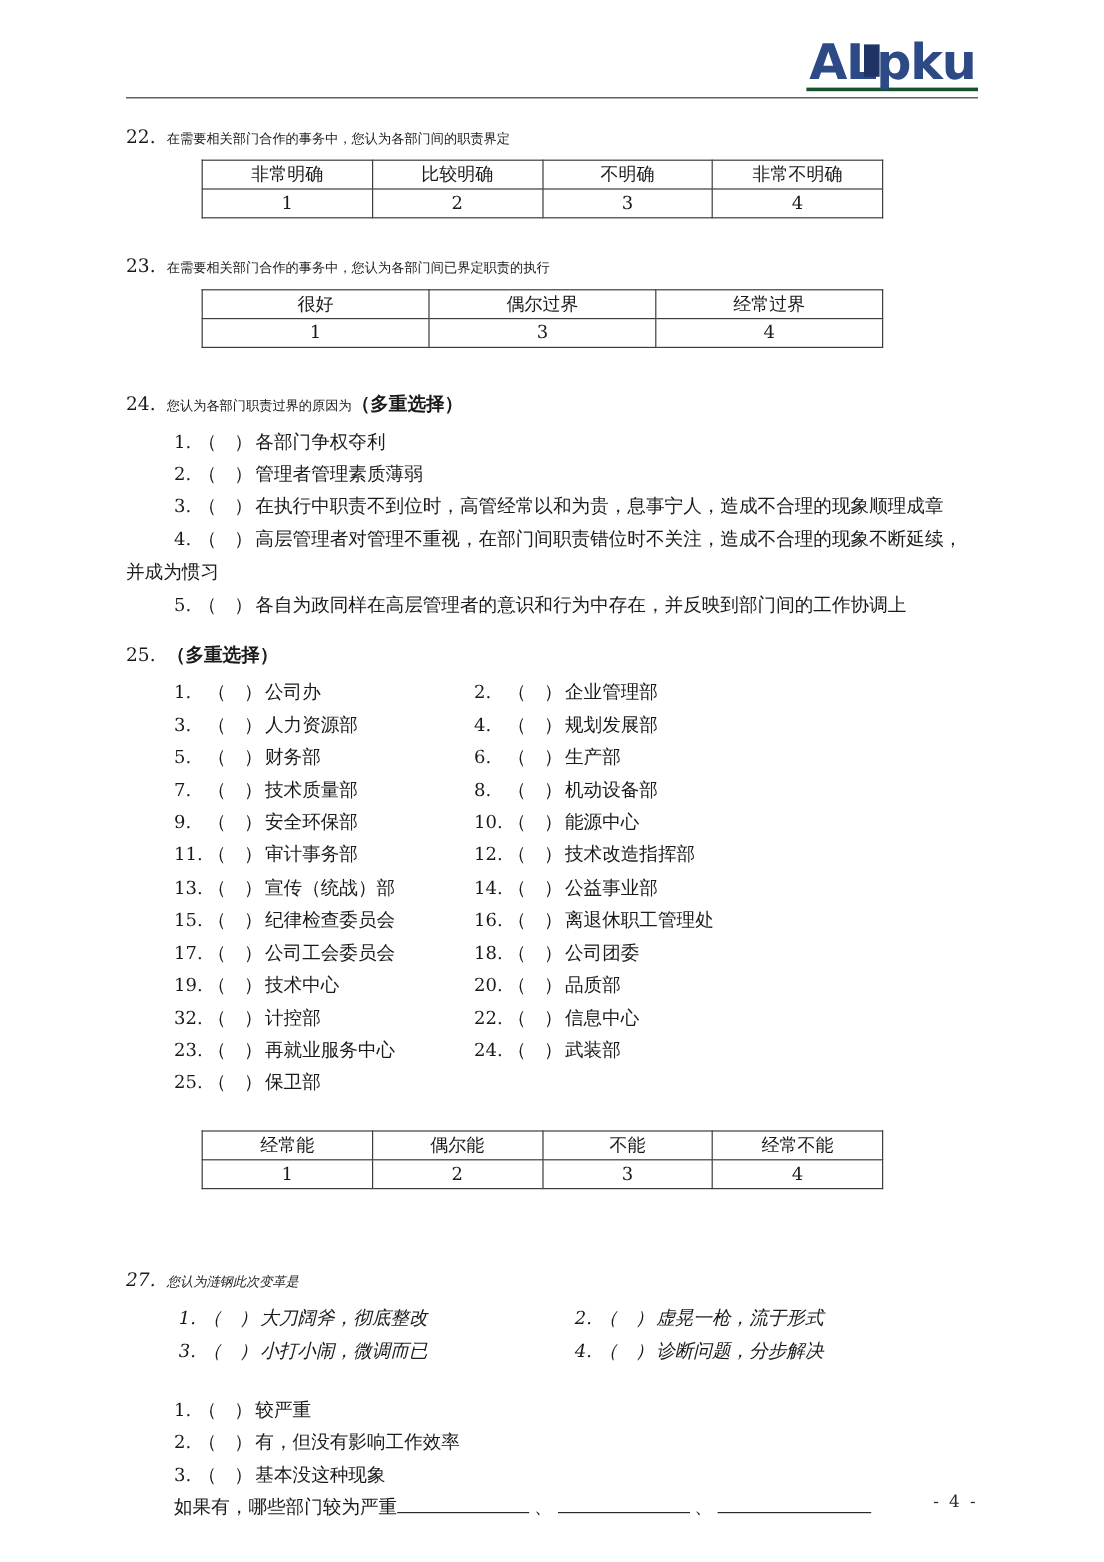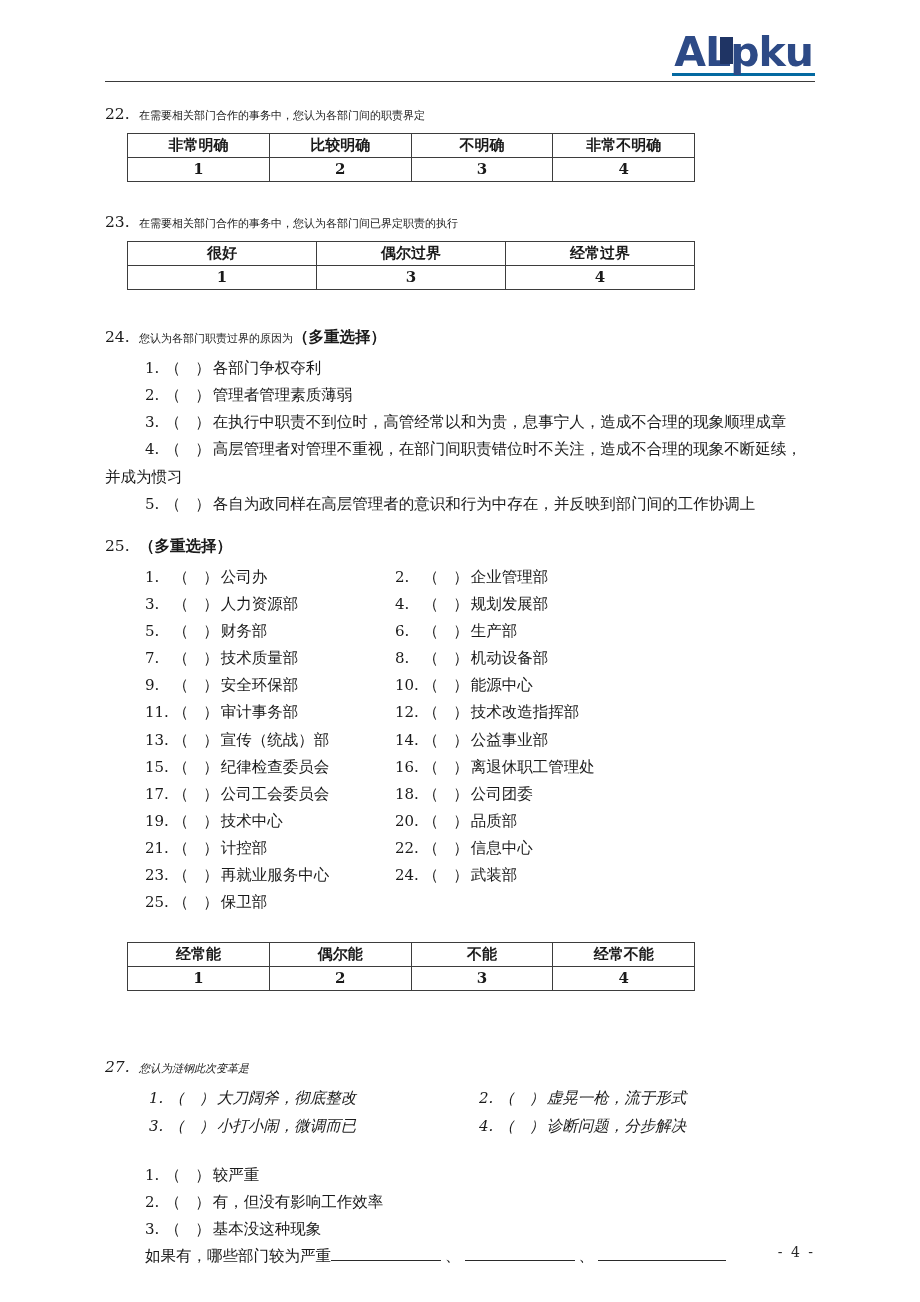--- a/index.html
+++ b/index.html
@@ -37,21 +37,21 @@
     align-items: flex-end;
     gap: 0px;
   }
   .logo-text {
     font-family: "DejaVu Sans", "Liberation Sans", sans-serif;
     font-size: 41px;
     font-weight: 600;
     letter-spacing: -1px;
     color: #2d4a86;
     line-height: 0.95;
-    border-bottom: 3px solid #0369a1;
+    border-bottom: 3px solid #14532d;
     padding: 0 2px 1px 2px;
     position: relative;
   }
   .logo-block {
     position: absolute;
     left: 48px;
     top: 1px;
     width: 13px;
     height: 27px;
     background: #1f3464;
@@ -81,25 +81,24 @@
     flex: 0 0 34px;
     font-family: "DejaVu Serif", "Liberation Serif", serif;
     font-size: 15.5px;
   }
   .q-text { font-size: 11px; }
   .q-bold { font-weight: bold; }
 
   
   .scale-table {
     border-collapse: collapse;
-    margin: 7px 0 0 22px;
+    margin: 7px 0 0 63px;
     width: 568px;
     table-layout: fixed;
     background: #fff;
-    font-weight: bold;
   }
   .scale-table td {
     border: 1px solid #3d3d3d;
     text-align: center;
     font-size: 15px;
     height: 23px;
     line-height: 23px;
     padding: 0;
   }
   .scale-table .val {
@@ -424,21 +423,21 @@
             <span class="opt-label">技术中心</span>
           </span>
           <span class="opt col-b">
             <span class="opt-idx opt-idx-w">20.</span>
             <span class="opt-paren">（&nbsp;&nbsp;&nbsp;）</span>
             <span class="opt-label">品质部</span>
           </span>
         </div>
         <div class="opt-row">
           <span class="opt col-a">
-            <span class="opt-idx opt-idx-w">21.</span>
+            <span class="opt-idx opt-idx-w">32.</span>
             <span class="opt-paren">（&nbsp;&nbsp;&nbsp;）</span>
             <span class="opt-label">计控部</span>
           </span>
           <span class="opt col-b">
             <span class="opt-idx opt-idx-w">22.</span>
             <span class="opt-paren">（&nbsp;&nbsp;&nbsp;）</span>
             <span class="opt-label">信息中心</span>
           </span>
         </div>
         <div class="opt-row">

